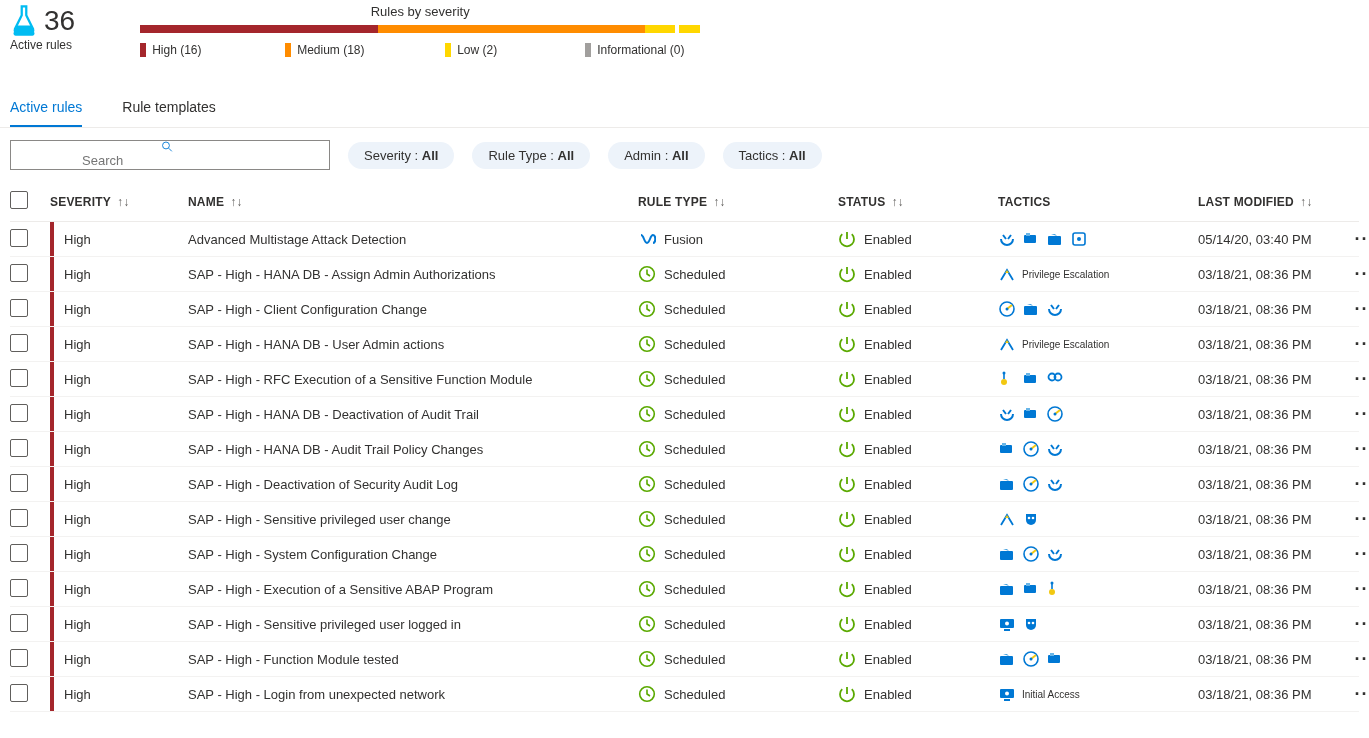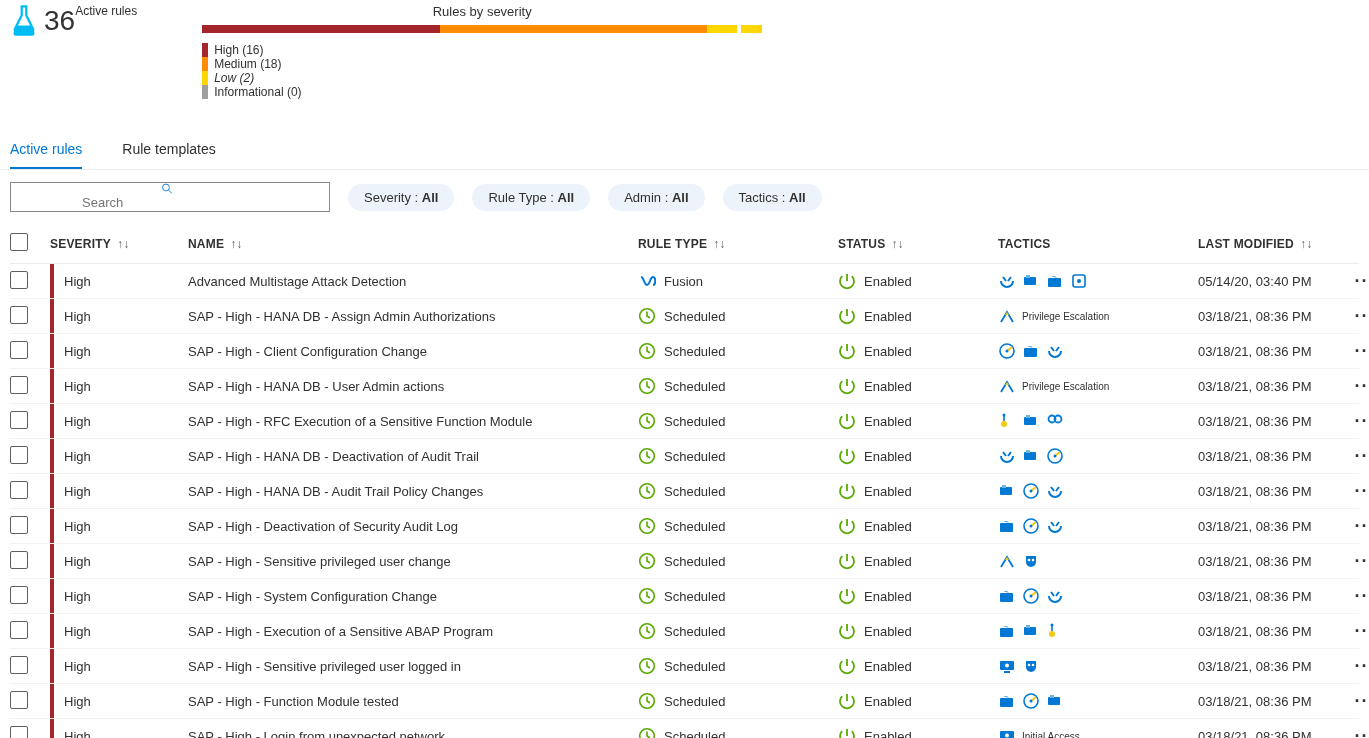--- a/index.html
+++ b/index.html
@@ -8,34 +8,34 @@
     padding: 0;
     font-family: "Segoe UI", Arial, sans-serif;
     font-size: 13px;
     color: #323130;
     background: #fff;
     width: 1369px;
   }
 
   
   .summary-row { display: flex; align-items: flex-start; padding: 4px 10px 8px 10px; }
-  .active-block { display: flex; flex-direction: row; align-items: flex-start; margin-right: 65px; }
+  .active-block { display: flex; flex-direction: column; align-items: flex-start; margin-right: 65px; }
   .active-top { display: flex; align-items: center; }
   .flask-icon { width: 28px; height: 34px; margin-right: 6px; }
   .active-count { font-size: 28px; line-height: 30px; color: #323130; }
   .active-label { font-size: 12px; color: #323130; }
   .severity-block { flex: 0 0 560px; display: flex; flex-direction: column; }
   .sev-title { font-size: 13px; margin-bottom: 6px; text-align: center; }
   .sev-bar { display: flex; height: 8px; width: 100%; }
   .sev-bar div { height: 100%; }
-  .sev-legend { display: flex; margin-top: 10px; font-size: 12px; flex-direction: column; }
+  .sev-legend { display: flex; margin-top: 10px; font-size: 12px; }
   .sev-legend div { display: flex; align-items: center; margin-right: 0; }
   .sev-legend div:nth-child(1){ width:145px; }
   .sev-legend div:nth-child(2){ width:160px; }
-  .sev-legend div:nth-child(3){ width:140px;font-style:italic; }
+  .sev-legend div:nth-child(3){ width:140px; }
   .sev-legend .swatch { width: 6px; height: 14px; display: inline-block; margin-right: 6px; }
 
   .c-high   { background:#a4262c; }
   .c-med    { background:#ff8c00; }
   .c-low    { background:#ffd700; }
   .c-info   { background:#a19f9d; }
 
   
   .tabs { display: flex; padding: 28px 10px 0 10px; border-bottom: 1px solid #edebe9; }
   .tab { padding: 6px 0 10px 0; margin-right: 40px; font-size: 14px; cursor:pointer; color:#323130; }

